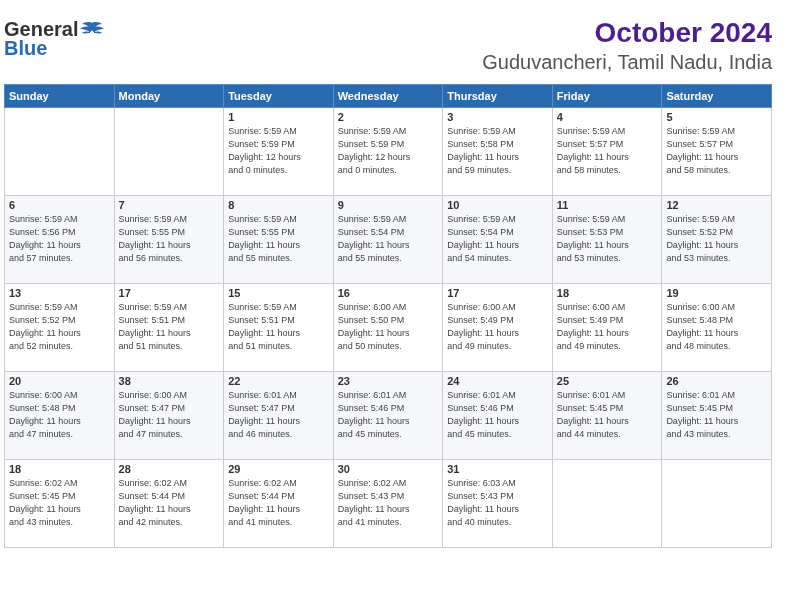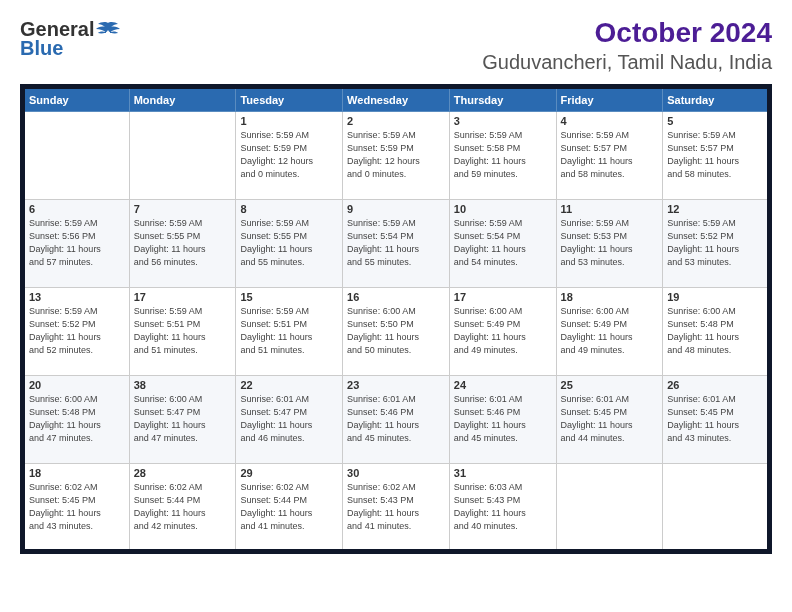--- a/index.html
+++ b/index.html
@@ -6,21 +6,21 @@
     body {
       width: 792px;
       height: 612px;
       font-family: Arial, sans-serif;
       background: #fff;
       overflow: hidden;
     }
     .page {
       width: 792px;
       height: 480px;
-      padding: 18px 20px 14px 20px;
+      padding: 18px 20px 14px 4px;
       display: flex;
       flex-direction: column;
     }
     .header {
       display: flex;
       justify-content: space-between;
       align-items: flex-start;
       margin-bottom: 10px;
     }
     .logo {
@@ -38,21 +38,21 @@
       color: #4c1d95;
       line-height: 1.1;
     }
     .subtitle {
       font-size: 20px;
       color: #555;
       margin-top: 2px;
     }
     .calendar {
       flex: 1;
-      border: 5px solid #0f172a;
+      border: 1px solid #0f172a;
       border-collapse: collapse;
       width: 100%;
       table-layout: fixed;
     }
     .calendar th {
       background-color: #2a6ab0;
       color: #fff;
       font-size: 11px;
       font-weight: bold;
       padding: 5px 4px;

